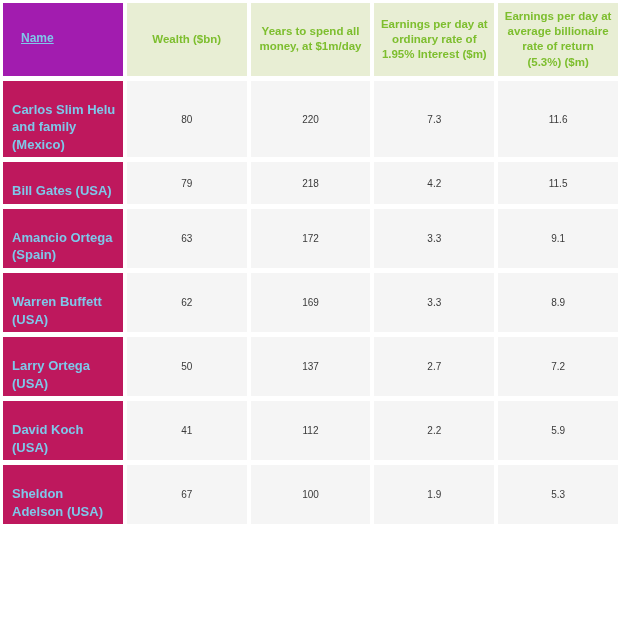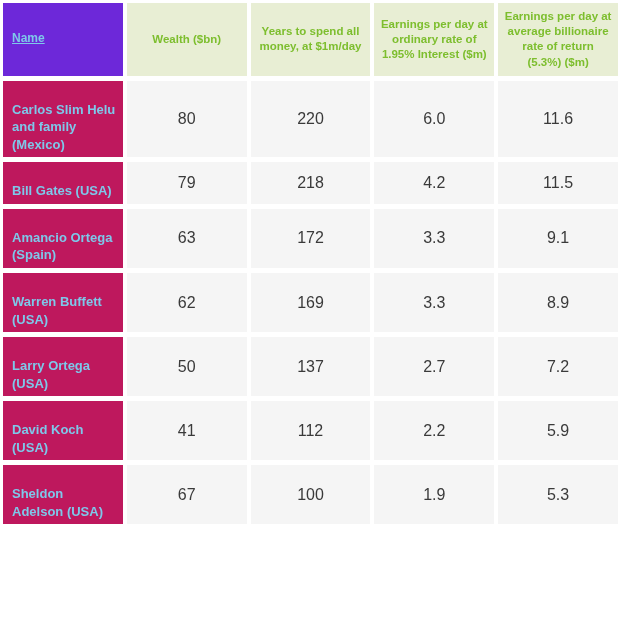--- a/index.html
+++ b/index.html
@@ -37,24 +37,24 @@
   thead th {
     padding: 6px 6px;
     vertical-align: middle;
     font-size: 11.5px;
     font-weight: bold;
     line-height: 1.32;
     height: 70px;
     box-sizing: border-box;
   }
   th.head-name {
-    background: #6d28d9;
+    background: #a21caf;
     color: #7ec8ea;
     text-align: left;
-    padding-left: 9px;
+    padding-left: 18px;
     font-size: 12px;
     text-decoration: underline;
   }
   th.head-metric {
     background: #e8eed4;
     color: #7dbe2e;
     text-align: center;
     font-size: 11.5px;
   }
 
@@ -69,21 +69,21 @@
     color: #7ec8ea;
     font-size: 13px;
     font-weight: bold;
     line-height: 1.35;
     text-align: left;
     padding: 20px 6px 4px 9px;
   }
   td.cell-value {
     background: #f5f5f5;
     color: #3a3a3a;
-    font-size: 16px;
+    font-size: 10px;
     font-weight: normal;
     text-align: center;
     padding: 4px 6px;
   }
 </style>
 </head>
 <body>
 
 <div id="table-wrap">
   <table class="billionaire-table">
@@ -101,21 +101,21 @@
         <th class="head-metric">Years to spend all money, at $1m/day</th>
         <th class="head-metric">Earnings per day at ordinary rate of 1.95% Interest ($m)</th>
         <th class="head-metric">Earnings per day at average billionaire rate of return (5.3%) ($m)</th>
       </tr>
     </thead>
     <tbody id="table-body">
         <tr>
           <td class="cell-name">Carlos Slim Helu and family (Mexico)</td>
           <td class="cell-value">80</td>
           <td class="cell-value">220</td>
-          <td class="cell-value">6.0</td>
+          <td class="cell-value">7.3</td>
           <td class="cell-value">11.6</td>
         </tr>
         <tr>
           <td class="cell-name">Bill Gates (USA)</td>
           <td class="cell-value">79</td>
           <td class="cell-value">218</td>
           <td class="cell-value">4.2</td>
           <td class="cell-value">11.5</td>
         </tr>
         <tr>

